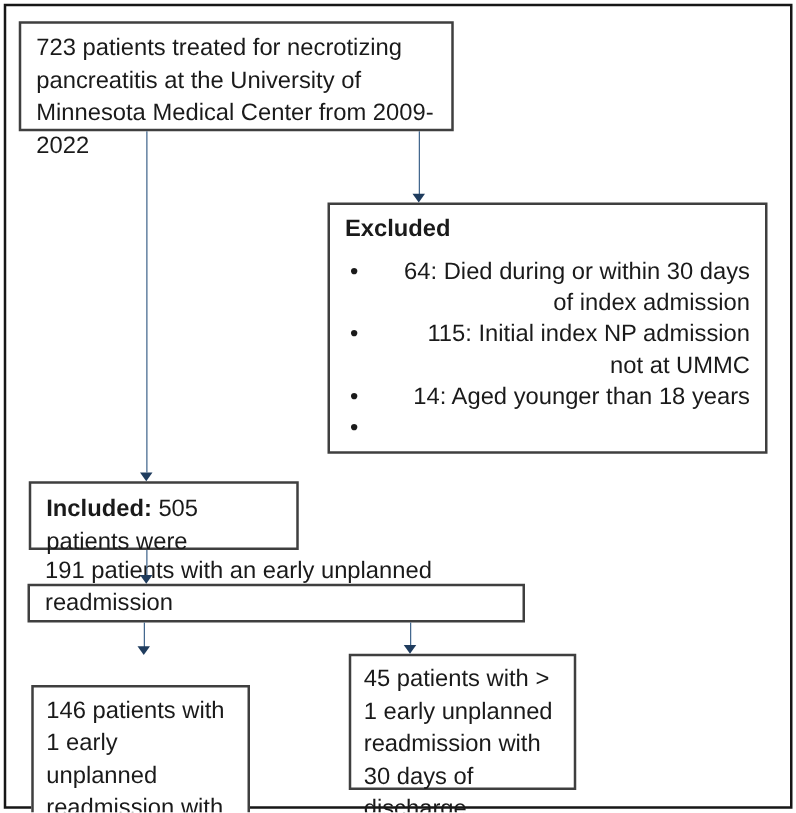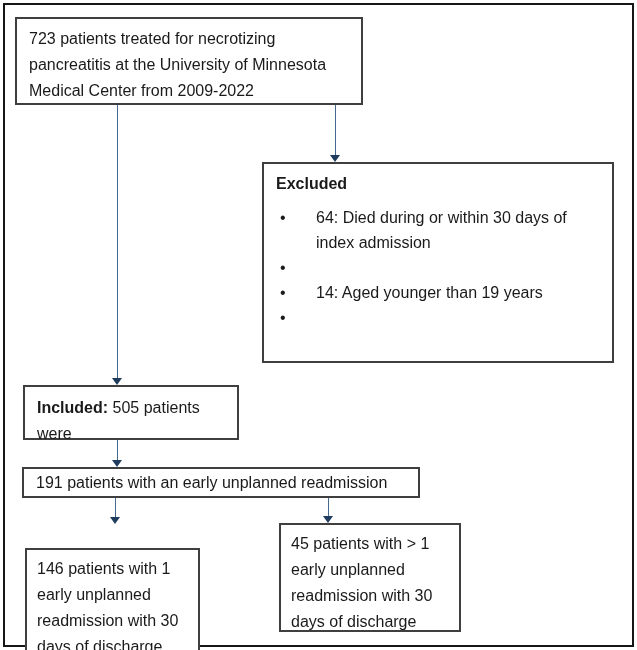--- a/index.html
+++ b/index.html
@@ -21,40 +21,40 @@
     left: 3px; top: 3px;
     width: 631px; height: 644px;
     border: 2px solid var(--color-outer_border, #161616);
     box-sizing: border-box;
   }
   .fc-box {
     position: absolute;
     box-sizing: border-box;
     border: 2px solid var(--color-box_border, #3f3f3f);
     background: #ffffff;
-    font-size: 16px;
+    font-size: 19px;
     line-height: 26px;
     color: var(--color-text, #1a1a1a);
   }
   .box-top          { left: 15px;  top: 17px;  width: 348px; height: 88px;  padding: 7px 12px; }
   .box-excluded     { left: 262px; top: 162px; width: 352px; height: 201px; padding: 7px 12px; line-height: 25px; }
   .box-included     { left: 23px;  top: 385px; width: 216px; height: 55px;  padding: 8px 12px; }
   .box-readmission  { left: 22px;  top: 467px; width: 398px; height: 31px;  padding: 0 12px; display: flex; align-items: flex-end; }
   .box-single       { left: 25px;  top: 532px; width: 175px; height: 108px; padding: 6px 10px; margin-top: 16px; }
   .box-multiple     { left: 239px; top: 523px; width: 182px; height: 109px; padding: 6px 10px; margin-left: 40px; }
 
   .excluded-title { font-weight: bold; margin-bottom: 9px; }
   .excluded-list { }
   .excluded-item { display: flex; }
   .excluded-item .marker {
     flex: 0 0 40px;
     padding-left: 4px;
     box-sizing: border-box;
   }
-  .excluded-item .item-text { flex: 1 1 auto; }
+  .excluded-item .item-text { flex: 1 1 auto; text-align: right; }
 
   .bold-label { font-weight: bold; }
 
   .arrow-line {
     position: absolute;
     width: 1px;
     background: var(--color-arrow_line, #44688e);
   }
   .arrow-head {
     position: absolute;
@@ -92,24 +92,25 @@
 
   <div class="fc-box box-excluded">
     <div class="excluded-title">Excluded</div>
     <div class="excluded-list">
       <div class="excluded-item">
         <span class="marker">•</span>
         <span class="item-text">64: Died during or within 30 days of index admission</span>
       </div>
       <div class="excluded-item">
         <span class="marker">•</span>
+        <span class="item-text">115: Initial index NP admission not at UMMC</span>
       </div>
       <div class="excluded-item">
         <span class="marker">•</span>
-        <span class="item-text">14: Aged younger than 19 years</span>
+        <span class="item-text">14: Aged younger than 18 years</span>
       </div>
       <div class="excluded-item">
         <span class="marker">•</span>
       </div>
     </div>
   </div>
 
   <div class="fc-box box-included">
     <span class="bold-label">Included:</span><span> 505 patients were</span>
   </div>

